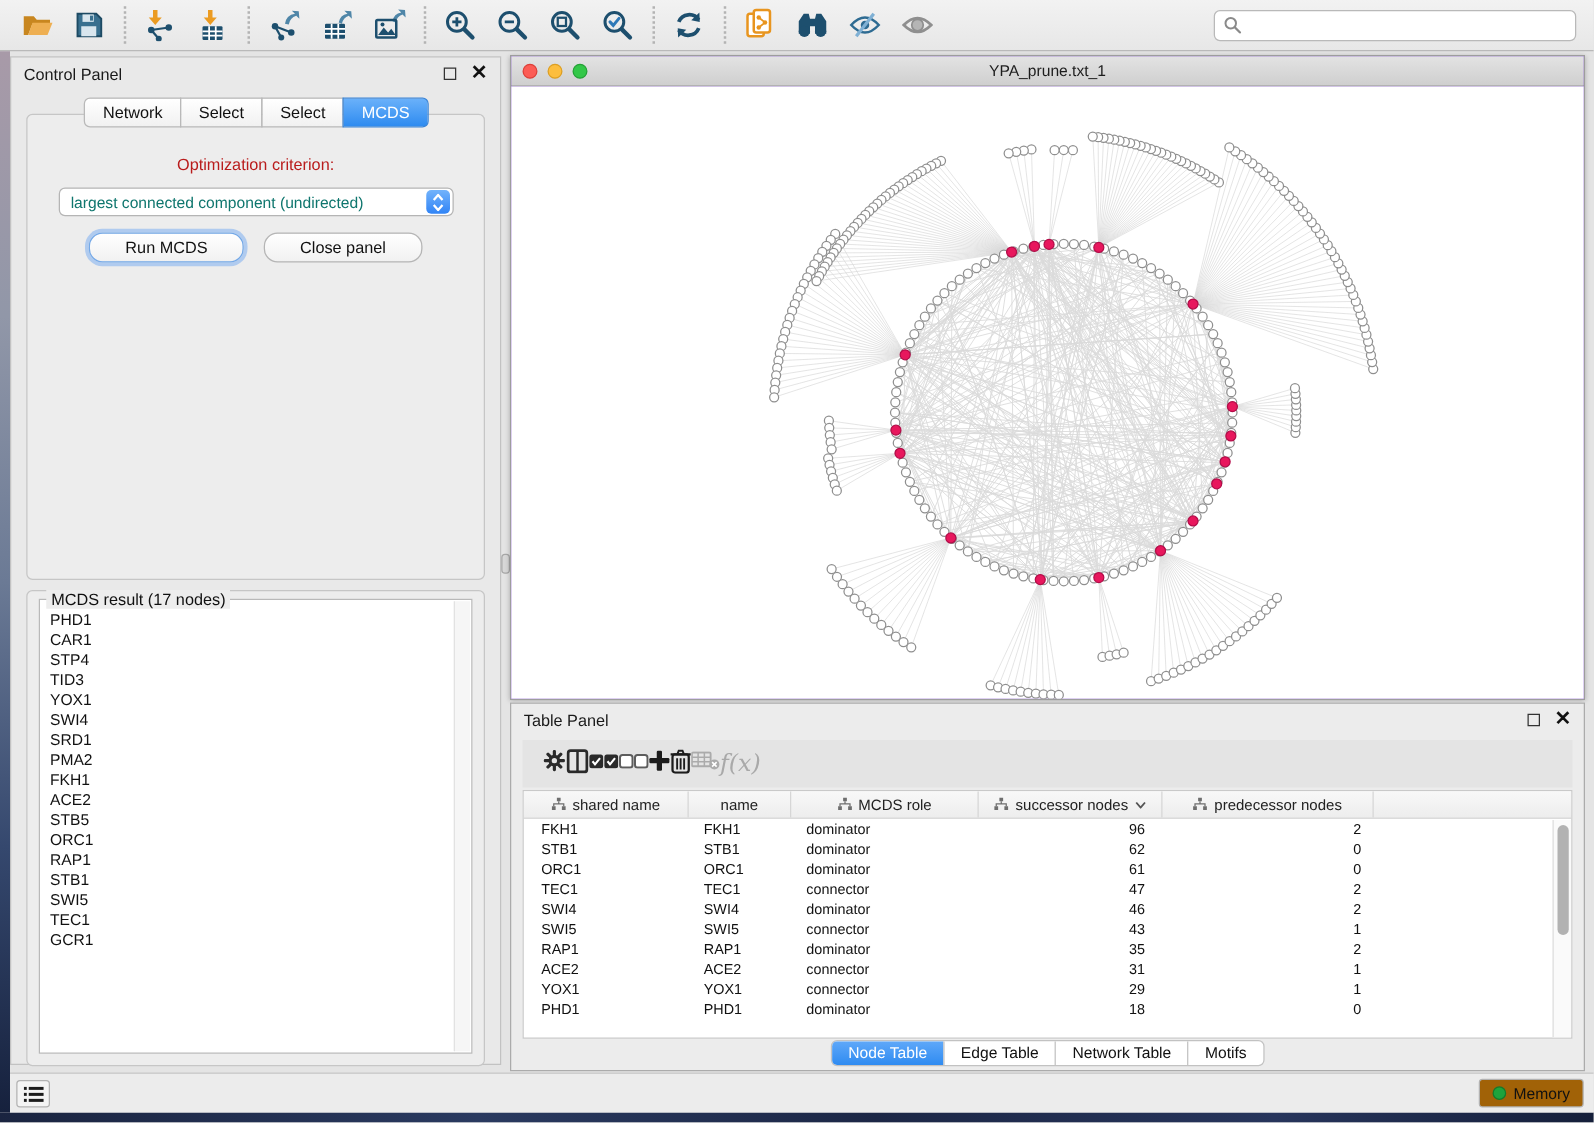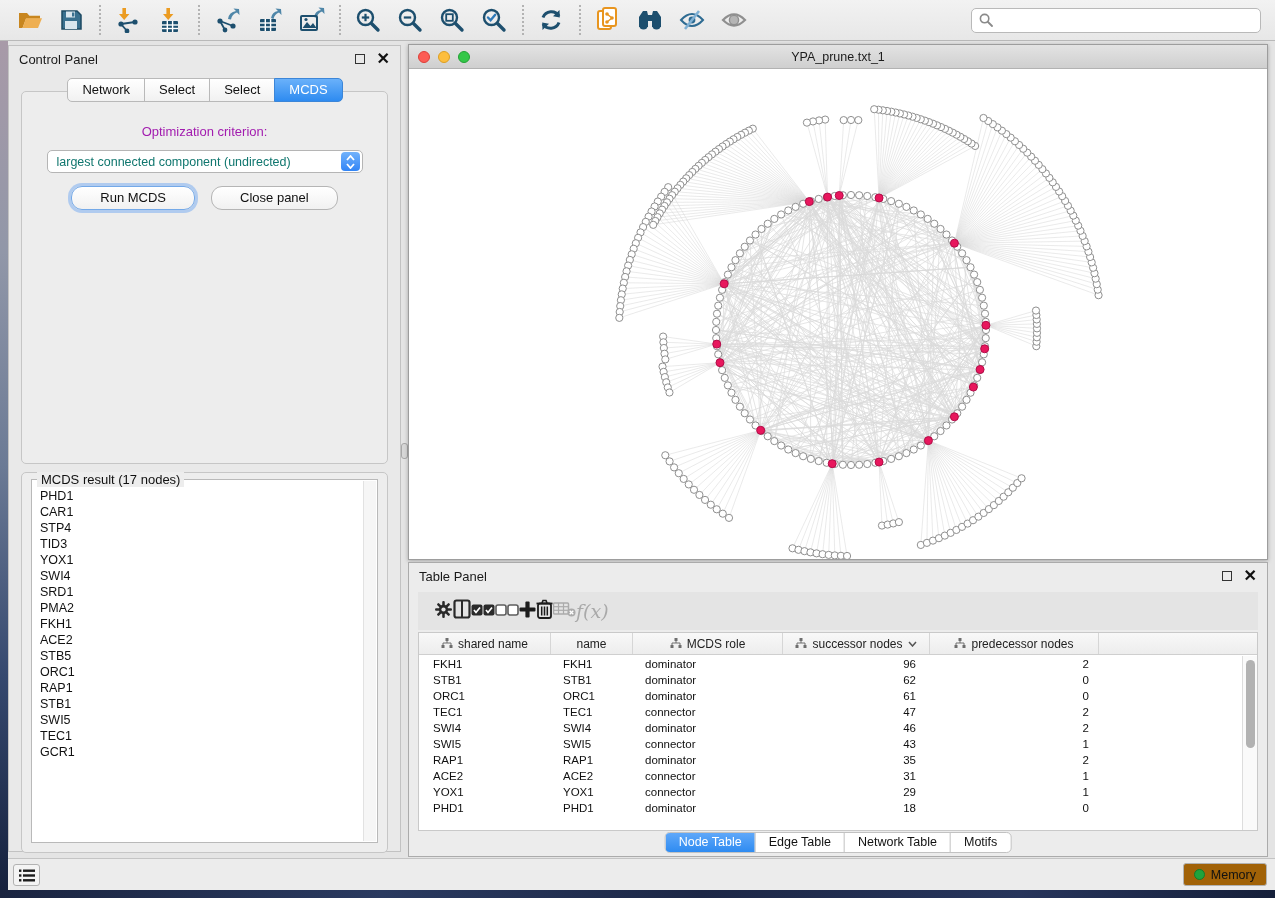--- a/index.html
+++ b/index.html
@@ -35,21 +35,21 @@
 
   .cp-tabs { position:relative; z-index:2; display:flex; justify-content:center; margin-top:6px; }
   .cp-tab { font-size:13px; padding:3px 14px 4px; background:linear-gradient(#ffffff,#f1f1f1);
     border:1px solid #b9b9b9; margin-right:-1px; color:#111; }
   .cp-tab:first-child { border-radius:5px 0 0 5px; }
   .cp-tab:last-child  { border-radius:0 5px 5px 0; }
   .cp-tab.active { background:linear-gradient(#6ab1fa,#2e8bf0); color:#fff; border-color:#3c86d8; }
 
   .cp-card { margin:-11px 12px 0; border:1px solid #c6c6c6; border-radius:5px; background:#ededed;
     height:373px; padding-top:32px; }
-  .opt-label { text-align:center; font-size:13px; color:#a21caf; }
+  .opt-label { text-align:center; font-size:13px; color:#b91c1c; }
   .selectbox { margin:11px auto 0; width:316px; height:23px; background:#fff; border:1px solid #b5b5b5;
     border-radius:5px; display:flex; align-items:center; position:relative; }
   .selectbox .val { flex:1; font-size:12.5px; padding-left:9px; color:#0f766e; white-space:nowrap; }
   .stepper { width:19px; height:19px; margin-right:2px; border-radius:4px;
     background:linear-gradient(#72b3fb,#3184f6); display:flex; flex-direction:column;
     align-items:center; justify-content:center; gap:2px; }
   .btn-row { display:flex; justify-content:center; gap:16px; margin-top:13px; }
   .btn { font-size:13px; padding:3px 28px 4px; background:linear-gradient(#fff,#f1f1f1);
     border:1px solid #b5b5b5; border-radius:11px; color:#111; }
   .btn.focused { border:1.5px solid #74a9e8; box-shadow:0 0 0 3px rgba(125,175,240,.55); }

